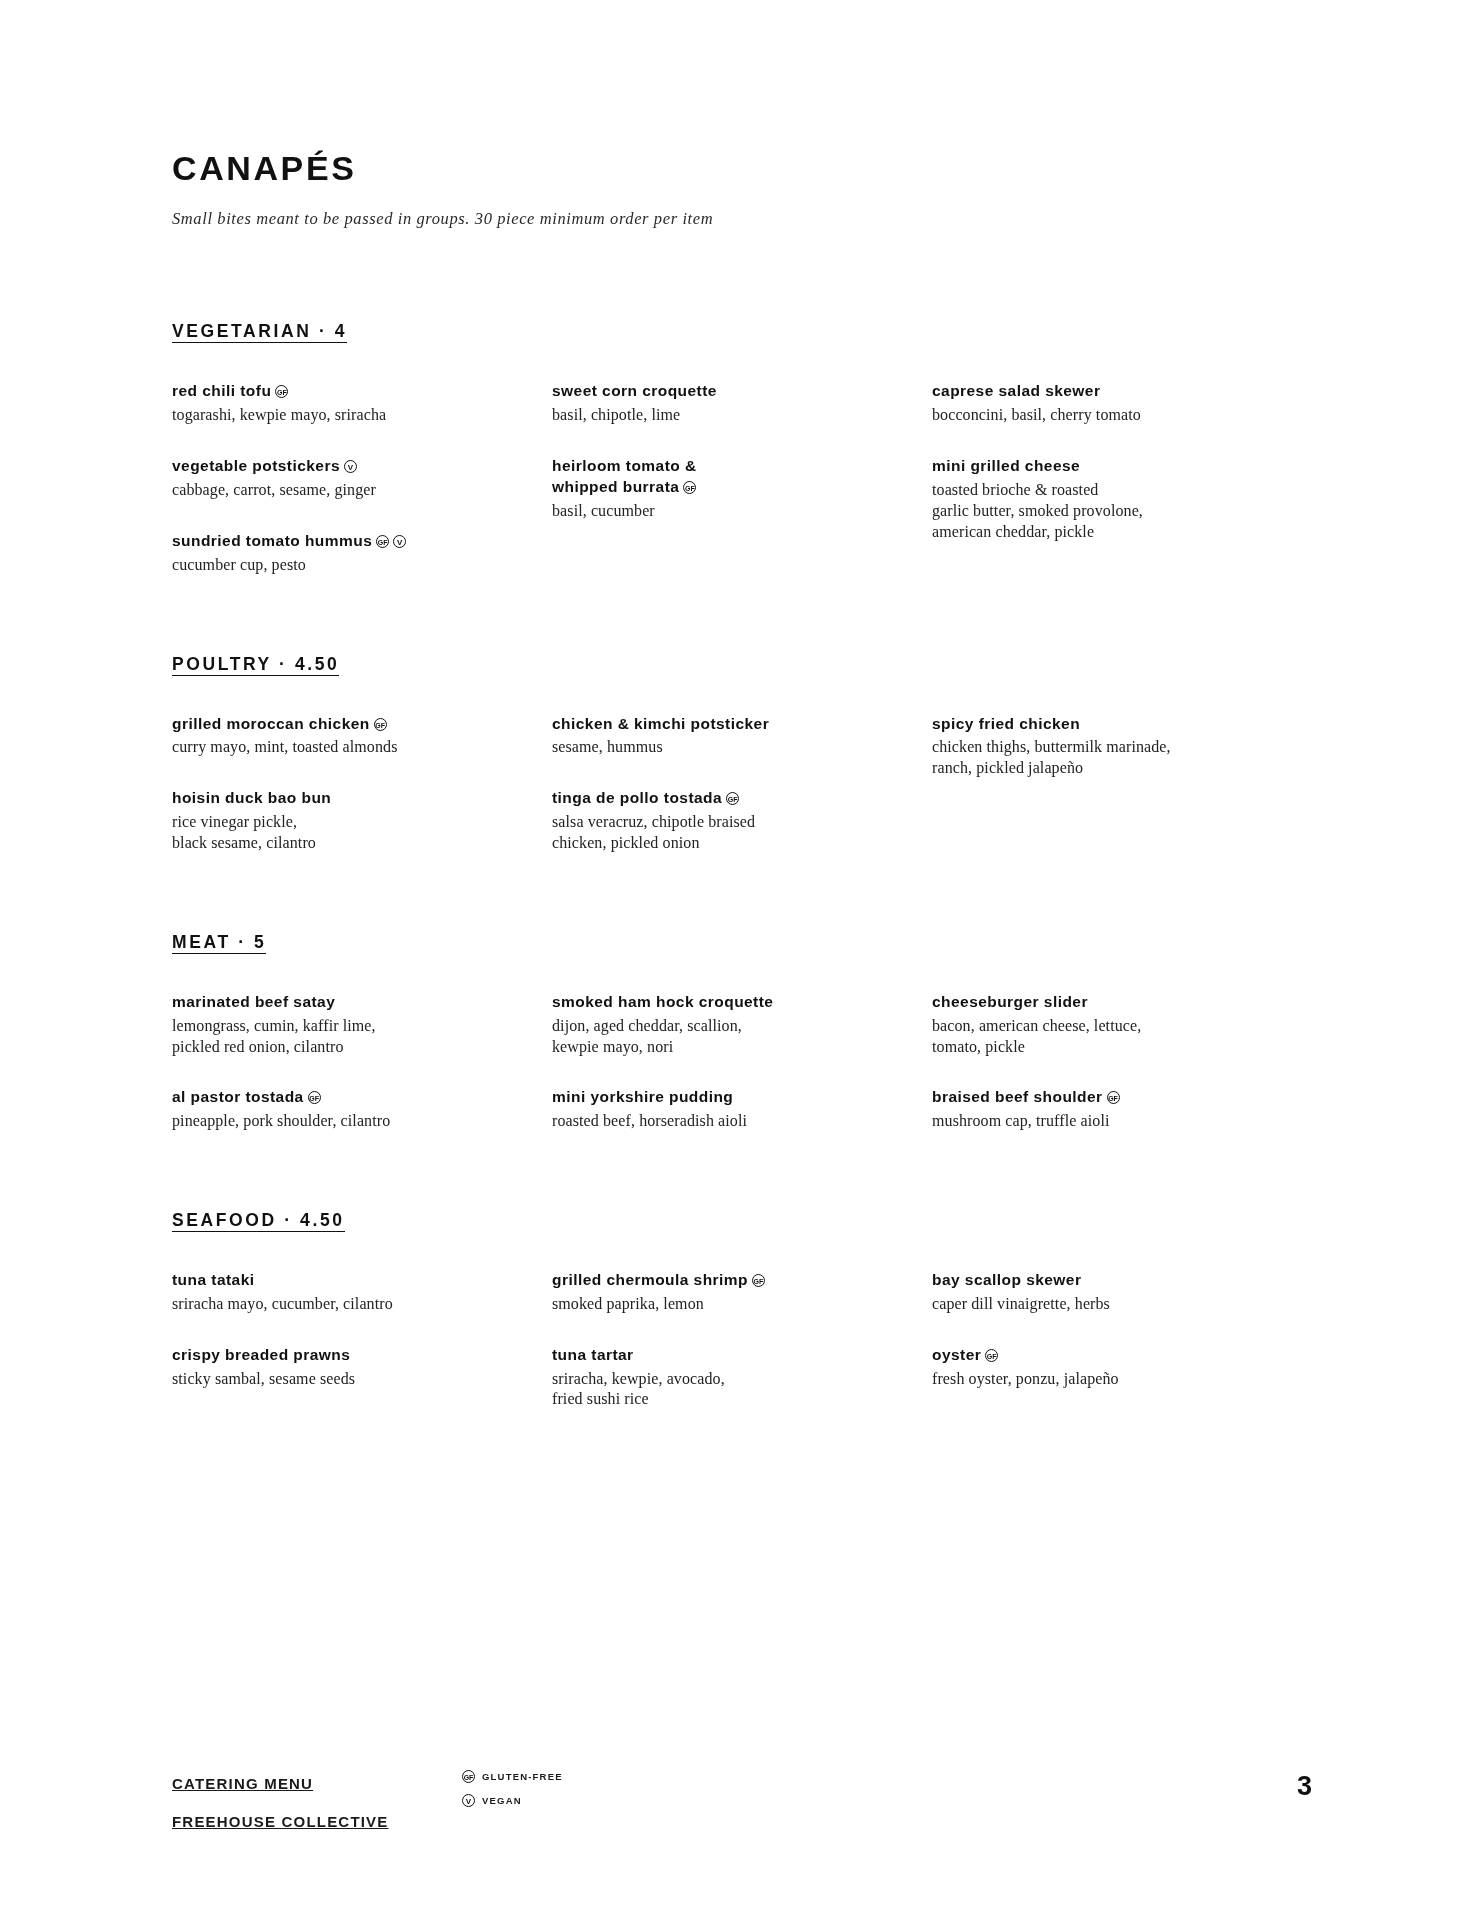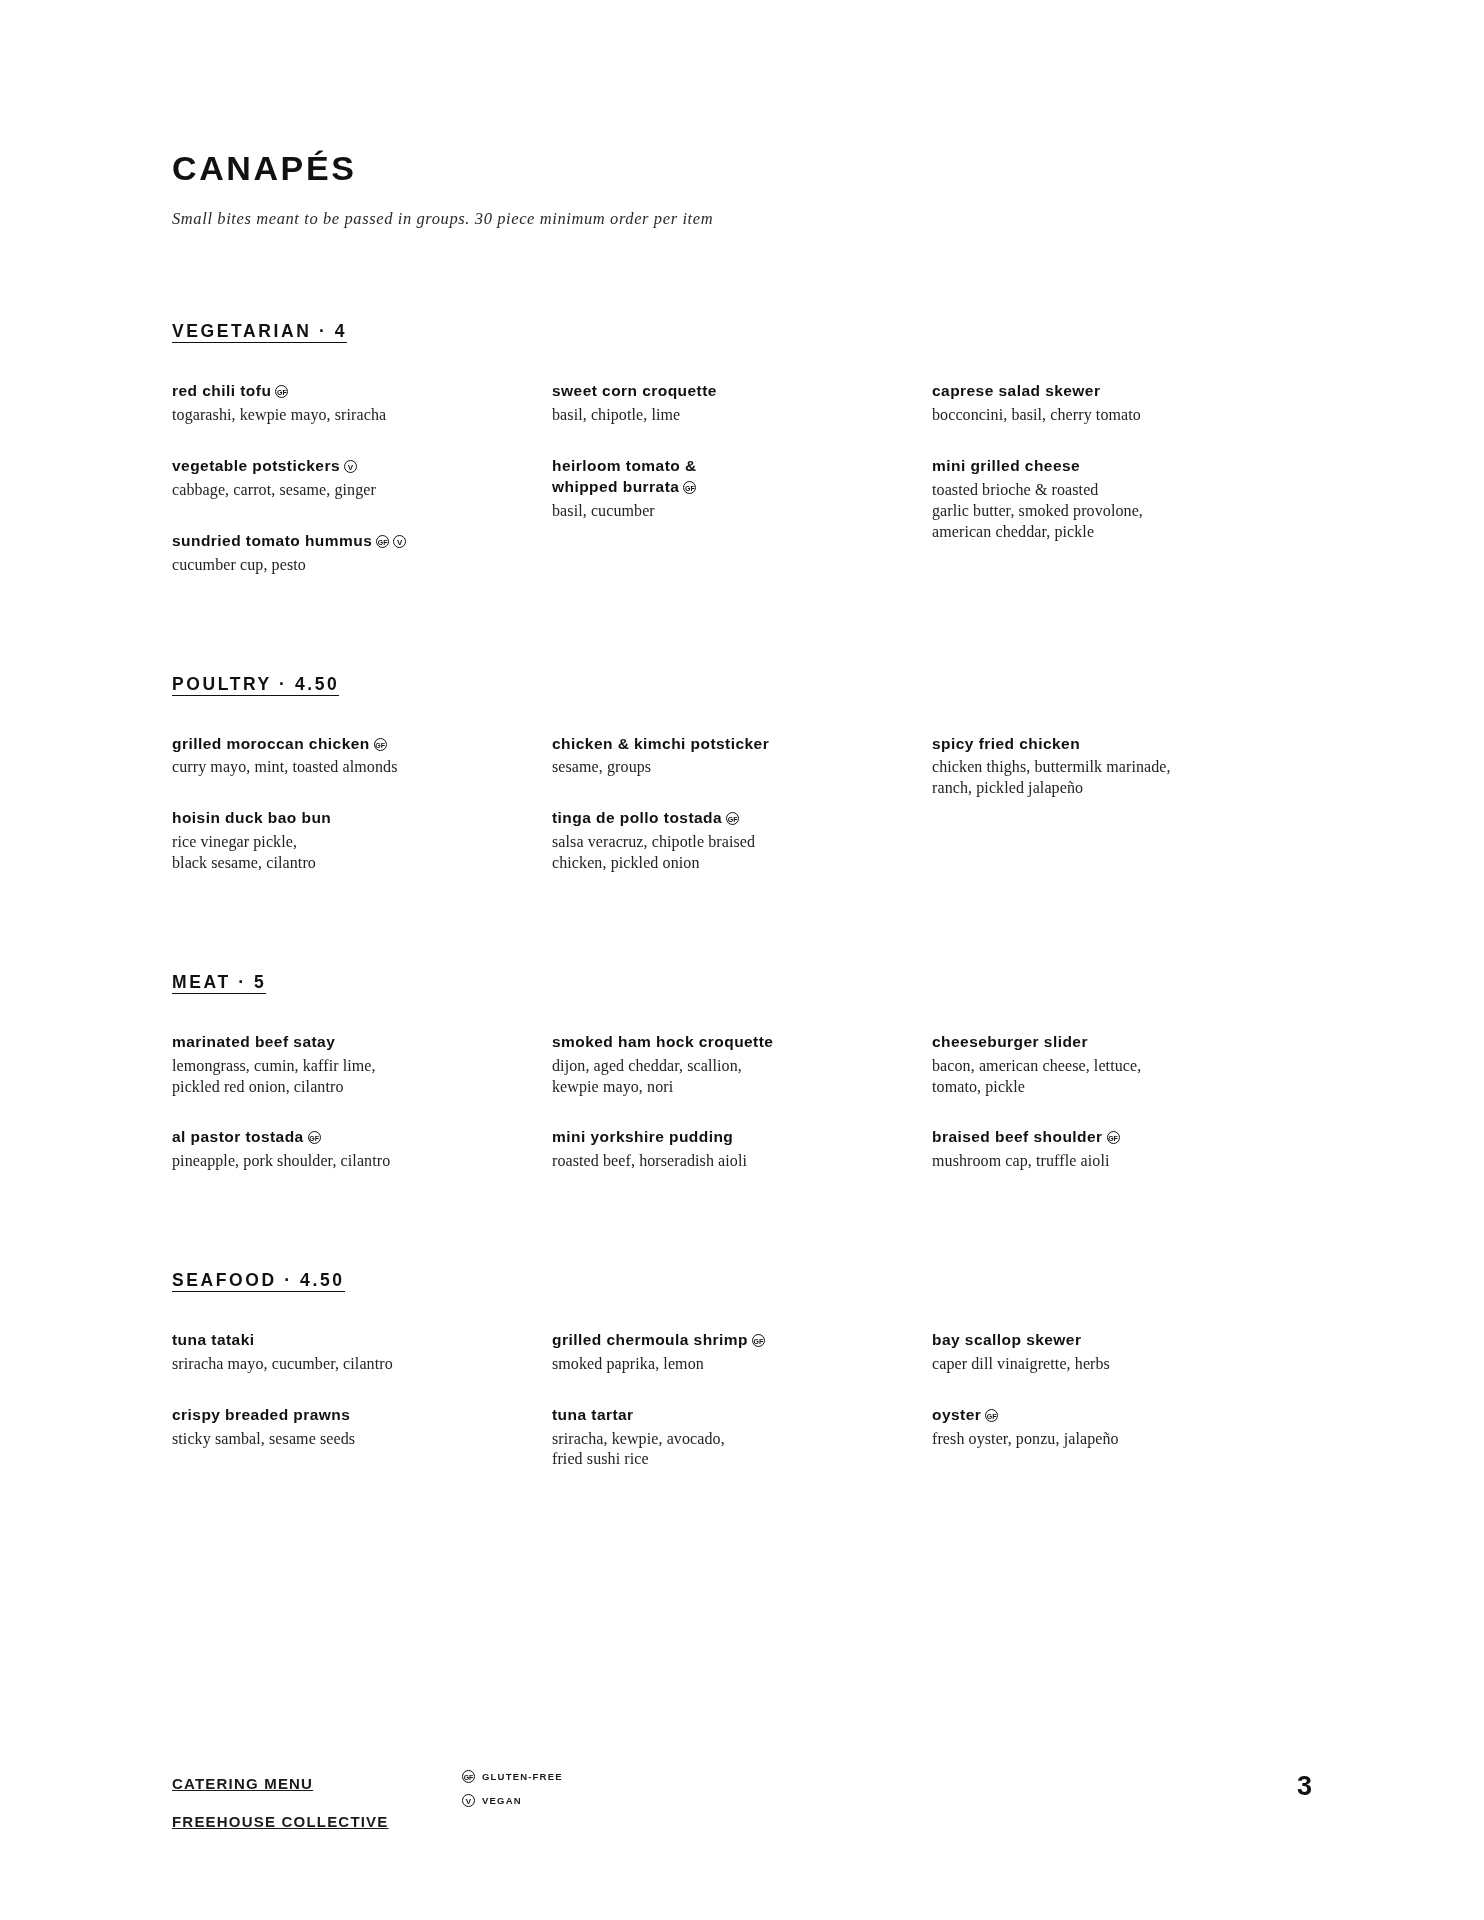--- a/index.html
+++ b/index.html
@@ -43,21 +43,21 @@
     font-family: "Liberation Serif", serif;
     font-style: italic;
     font-size: 16.5px;
     letter-spacing: 0.6px;
     color: #2a2a2a;
     margin: 0;
   }
 
   
   .section {
-    margin-top: 98px;
+    margin-top: 78px;
   }
   .section:first-of-type {
     margin-top: 92px;
   }
   .section-heading {
     display: inline-block;
     font-family: "Liberation Sans", sans-serif;
     font-weight: bold;
     font-size: 17.5px;
     letter-spacing: 2.6px;
@@ -223,21 +223,21 @@
                 <div class="item-desc">curry mayo, mint, toasted almonds</div>
               </div>
               <div class="item">
                 <div class="item-name">hoisin duck bao bun</div>
                 <div class="item-desc">rice vinegar pickle,<br>black sesame, cilantro</div>
               </div>
             </div>
             <div class="col">
               <div class="item">
                 <div class="item-name">chicken &amp; kimchi potsticker</div>
-                <div class="item-desc">sesame, groups</div>
+                <div class="item-desc">sesame, hummus</div>
               </div>
               <div class="item">
                 <div class="item-name">tinga de pollo tostada<span class="badge gf">GF</span></div>
                 <div class="item-desc">salsa veracruz, chipotle braised<br>chicken, pickled onion</div>
               </div>
             </div>
             <div class="col">
               <div class="item">
                 <div class="item-name">spicy fried chicken</div>
                 <div class="item-desc">chicken thighs, buttermilk marinade,<br>ranch, pickled jalapeño</div>

